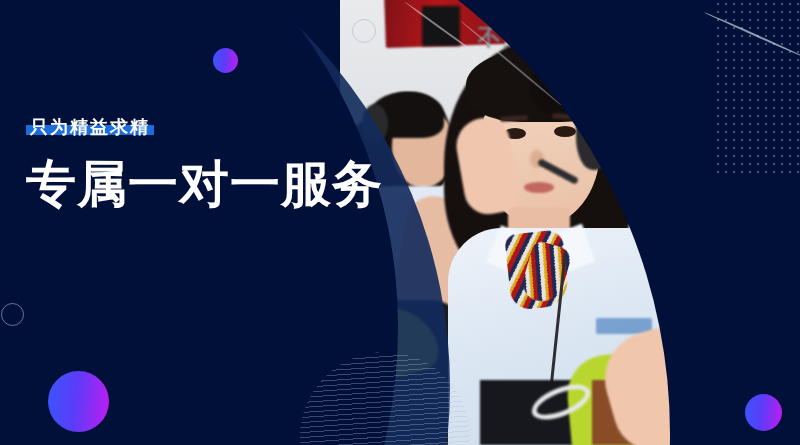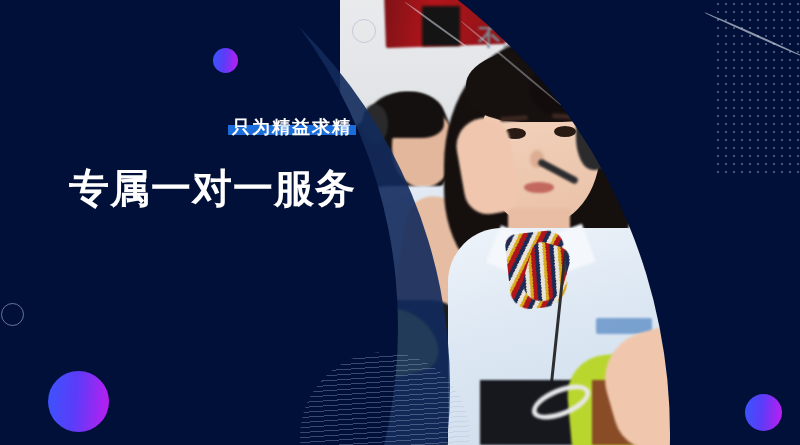--- a/index.html
+++ b/index.html
@@ -198,35 +198,35 @@
     position:absolute;border-radius:50%;
     background:linear-gradient(95deg,#3b55fd 0%,#5b3cf8 45%,#c01cf0 100%);
   }
   .streak{
     position:absolute;background:rgba(222,228,238,.75);
     border-radius:50%;
     transform-origin:center;
   }
 
   
-  .textblock{position:absolute;left:26px;top:118px;width:330px;text-align:right;}
+  .textblock{position:absolute;left:26px;top:118px;width:330px;}
   .eyebrow-wrap{position:relative;display:inline-block;padding:0 4px;}
   .eyebrow-hl{
     position:absolute;left:0;bottom:1px;width:100%;height:10px;
     background:#1b6ddb;
   }
   .eyebrow{
     position:relative;
     font-size:18px;font-weight:bold;color:#ffffff;
     letter-spacing:2px;line-height:1;
     white-space:nowrap;
   }
   .headline{
-    margin-top:30px;
-    font-size:40px;font-weight:bold;color:#ffffff;
+    margin-top:20px;
+    font-size:50px;font-weight:bold;color:#ffffff;
     letter-spacing:1px;line-height:1.08;white-space:nowrap;
   }
   .desc{
     margin-top:22px;
     font-size:14.5px;color:#e7ebf2;line-height:1.68;
     letter-spacing:.4px;
     white-space:pre-line;
   }
 </style>
 </head>

